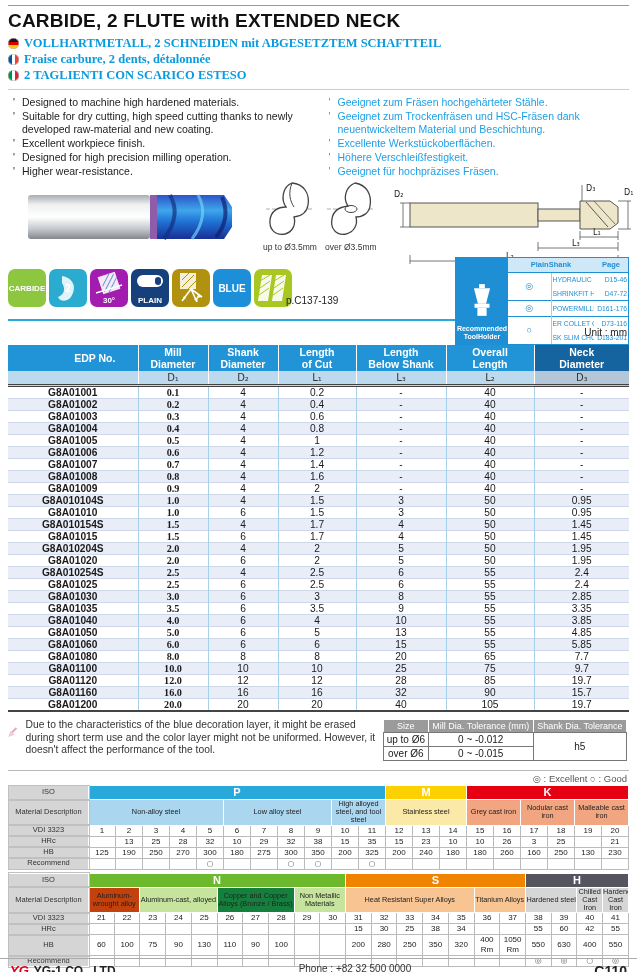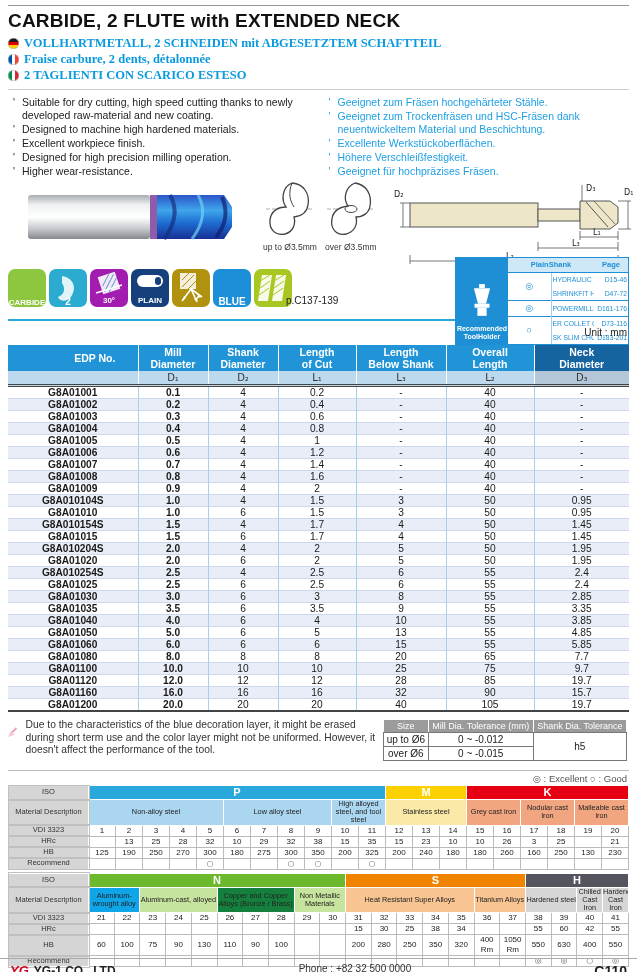--- a/index.html
+++ b/index.html
@@ -24,21 +24,21 @@
   .feat-en{color:#222;}
   .feat-de{color:#1e9fe4;}
   .visuals{position:relative;height:162px;margin-top:2px;}
   .photo{position:absolute;left:18px;top:2px;}
   .flutes{position:absolute;left:255px;top:0;display:flex;gap:8px;}
   .flute-fig{text-align:center;}
   .flute-cap{font-size:8.5px;color:#333;margin-top:1px;}
   .dim-draw{position:absolute;left:386px;top:0;}
   .badges{position:absolute;left:0;top:88px;display:flex;gap:3px;align-items:flex-end;}
   .badge{width:38px;height:38px;border-radius:7px;position:relative;overflow:hidden;
-         display:flex;align-items:flex-end;justify-content:center;}
+         display:flex;align-items:center;justify-content:center;}
   .badge .blabel{color:#fff;font-weight:bold;font-size:8px;position:relative;z-index:2;}
   .badge .blabel.big{font-size:10px;}
   .badge .bottom{position:absolute;bottom:2px;left:0;right:0;text-align:center;}
   .badge svg{position:absolute;inset:0;}
   .page-ref{position:absolute;left:278px;top:114px;font-size:10px;color:#222;}
   .blue-line{position:absolute;left:0;top:138px;width:452px;border-top:2px solid #29a8dc;}
   .unit{position:absolute;right:2px;top:146px;font-size:10px;color:#222;}
   
   .toolholder{position:absolute;right:0;top:76px;width:172px;height:86px;display:flex;
               border:1px solid #1e8fd5;background:#fff;}
@@ -63,21 +63,21 @@
   table.main tr.subhdr td{background:#bdd9ee;color:#333;font-size:10px;line-height:13px;
       border-left:1px solid #fff;border-bottom:3px solid #fff;font-family:"DejaVu Sans",sans-serif;}
   table.main tr.subhdr td:first-child{border-left:none;}
   table.main tr.subhdr td.neck{background:#b4c7d9;}
   table.main tbody td{border-left:1px solid #a7d0ea;border-top:1px solid #cdd9ea;}
   table.main tbody td:first-child{border-left:none;}
   table.main tbody tr:first-child td{border-top:3px double #444;}
   table.main tbody tr:last-child td{border-bottom:2px solid #444;}
   table.main tbody tr.alt{background:#e9edf7;}
   table.main td.edp{font-weight:bold;}
-  table.main td.bold{font-weight:bold;}
+  table.main td.bold{font-weight:bold;font-family:Liberation Serif, serif;}
   
   .note-row{display:flex;justify-content:space-between;margin-top:7px;}
   .note{display:flex;gap:7px;width:372px;}
   .note-text{font-size:10.3px;line-height:12.5px;color:#333;}
   table.tol{border-collapse:collapse;width:244px;margin-right:2px;}
   table.tol td{border:1px solid #777;font-size:10px;text-align:center;padding:1px 2px;margin-top:12px;}
   table.tol tr.hd td{background:#9b9b9b;color:#fff;font-size:9px;line-height:10px;border:1px solid #fff;border-bottom:1px solid #777;}
   
   .legend-rule{border-top:1px solid #bbb;margin-top:9px;}
   .legend{text-align:right;font-size:9.5px;color:#555;margin:2px 2px 1px 0;}
@@ -111,22 +111,22 @@
     <span>Fraise carbure, 2 dents, détalonnée</span>
   </div>
   <div class="sub">
     <span class="flag flag-it"></span>
     <span>2 TAGLIENTI CON SCARICO ESTESO</span>
   </div>
   <div class="sub-rule"></div>
 
   <div class="features">
     <ul class="feat-en">
+        <li>Designed to machine high hardened materials.</li>
         <li>Suitable for dry cutting, high speed cutting thanks to newly developed raw-material and new coating.</li>
-        <li>Designed to machine high hardened materials.</li>
         <li>Excellent workpiece finish.</li>
         <li>Designed for high precision milling operation.</li>
         <li>Higher wear-resistance.</li>
       </ul>
     <ul class="feat-de">
         <li>Geeignet zum Fräsen hochgehärteter Stähle.</li>
         <li>Geeignet zum Trockenfräsen und HSC-Fräsen dank neuentwickeltem Material und Beschichtung.</li>
         <li>Excellente Werkstückoberflächen.</li>
         <li>Höhere Verschleißfestigkeit.</li>
         <li>Geeignet für hochpräzises Fräsen.</li>
@@ -822,21 +822,21 @@
       </colgroup>
     <tbody>
         <tr>
           <td class="lbl">ISO</td>
           <td class="band" colspan="10" style="background: rgb(108, 185, 45);">N</td>
           <td class="band" colspan="7" style="background: rgb(240, 131, 0);">S</td>
           <td class="band" colspan="4" style="background: rgb(84, 85, 94);">H</td>
         </tr>
         <tr>
           <td class="lbl">Material Description</td>
-          <td class="mat" colspan="2" style="background: #0ea5e9;">Aluminum-wrought alloy</td>
+          <td class="mat" colspan="2" style="background: #c2410c;">Aluminum-wrought alloy</td>
           <td class="mat" colspan="3" style="background: rgb(198, 228, 158);">Aluminum-cast, alloyed</td>
           <td class="mat" colspan="3" style="background: #15803d;">Copper and Copper Alloys (Bronze / Brass)</td>
           <td class="mat" colspan="2" style="background: rgb(198, 228, 158);">Non Metallic Materials</td>
           <td class="mat" colspan="5" style="background: rgb(247, 196, 146);">Heat Resistant Super Alloys</td>
           <td class="mat" colspan="2" style="background: rgb(247, 196, 146);">Titanium Alloys</td>
           <td class="mat" colspan="2" style="background: rgb(214, 214, 214);">Hardened steel</td>
           <td class="mat" colspan="1" style="background: rgb(214, 214, 214);">Chilled Cast Iron</td>
           <td class="mat" colspan="1" style="background: rgb(214, 214, 214);">Hardened Cast Iron</td>
         </tr>
         <tr>

